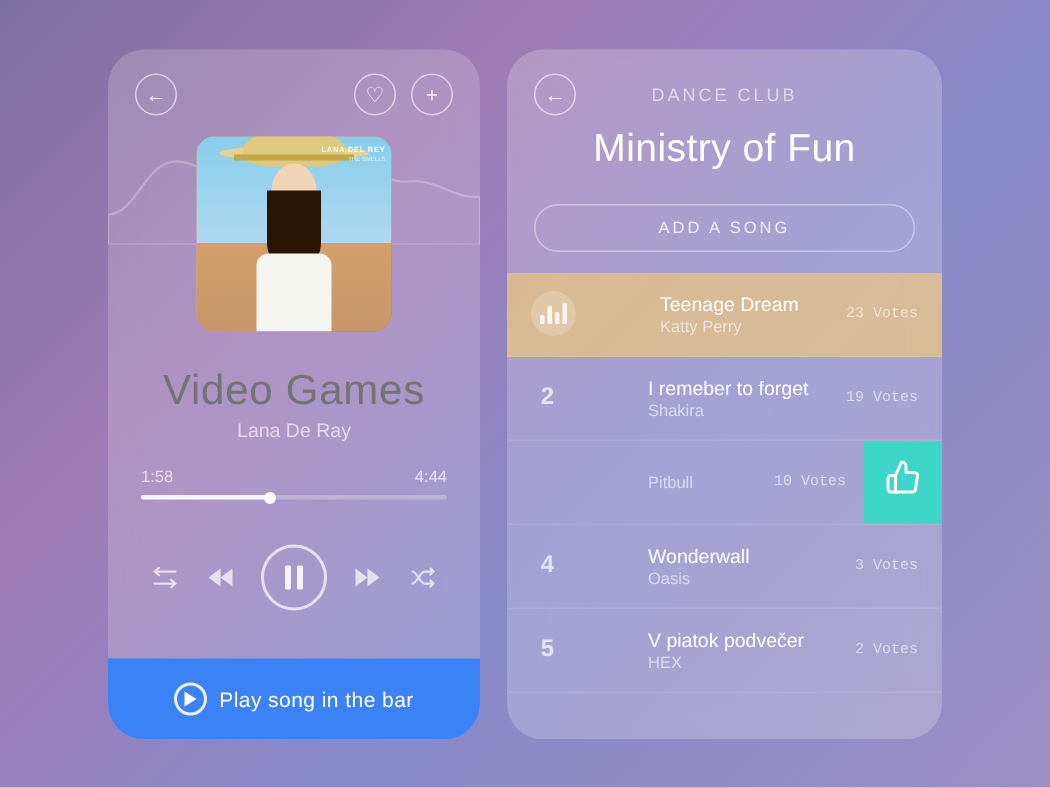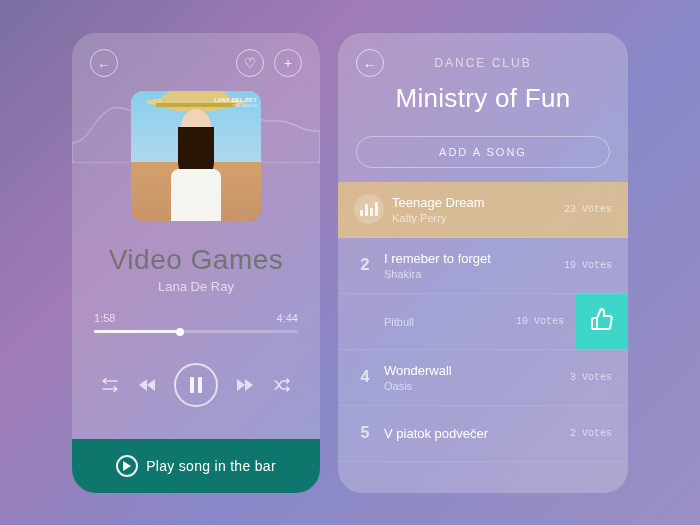--- a/index.html
+++ b/index.html
@@ -179,21 +179,21 @@
       cursor: pointer;
       background: transparent;
       display: flex;
       align-items: center;
       justify-content: center;
     }
 
     .play-bar-btn {
       margin-top: auto;
       width: 100%;
-      background: #0f766e;
+      background: #3b82f6;
       color: #fff;
       border: none;
       padding: 16px;
       font-size: 14px;
       font-weight: 500;
       letter-spacing: 0.3px;
       cursor: pointer;
       display: flex;
       align-items: center;
       justify-content: center;
@@ -316,20 +316,21 @@
 
     .bar {
       width: 3px;
       background: rgba(255,255,255,0.85);
       border-radius: 1px;
     }
 
     .song-info {
       flex: 1;
       padding: 0 8px;
+      margin-left: 48px;
     }
 
     .song-name {
       font-size: 13px;
       font-weight: 500;
       color: #fff;
     }
 
     .song-artist-name {
       font-size: 11px;
@@ -527,20 +528,21 @@
           <div class="song-name">Wonderwall</div>
           <div class="song-artist-name">Oasis</div>
         </div>
         <div class="votes-label">3 Votes</div>
       </div>
 
       <div class="song-row">
         <div class="rank-num">5</div>
         <div class="song-info">
           <div class="song-name">V piatok podvečer</div>
+          <div class="song-artist-name">HEX</div>
         </div>
         <div class="votes-label">2 Votes</div>
       </div>
 
     </div>
   </div>
 
 </div>
 
 </body></html>

